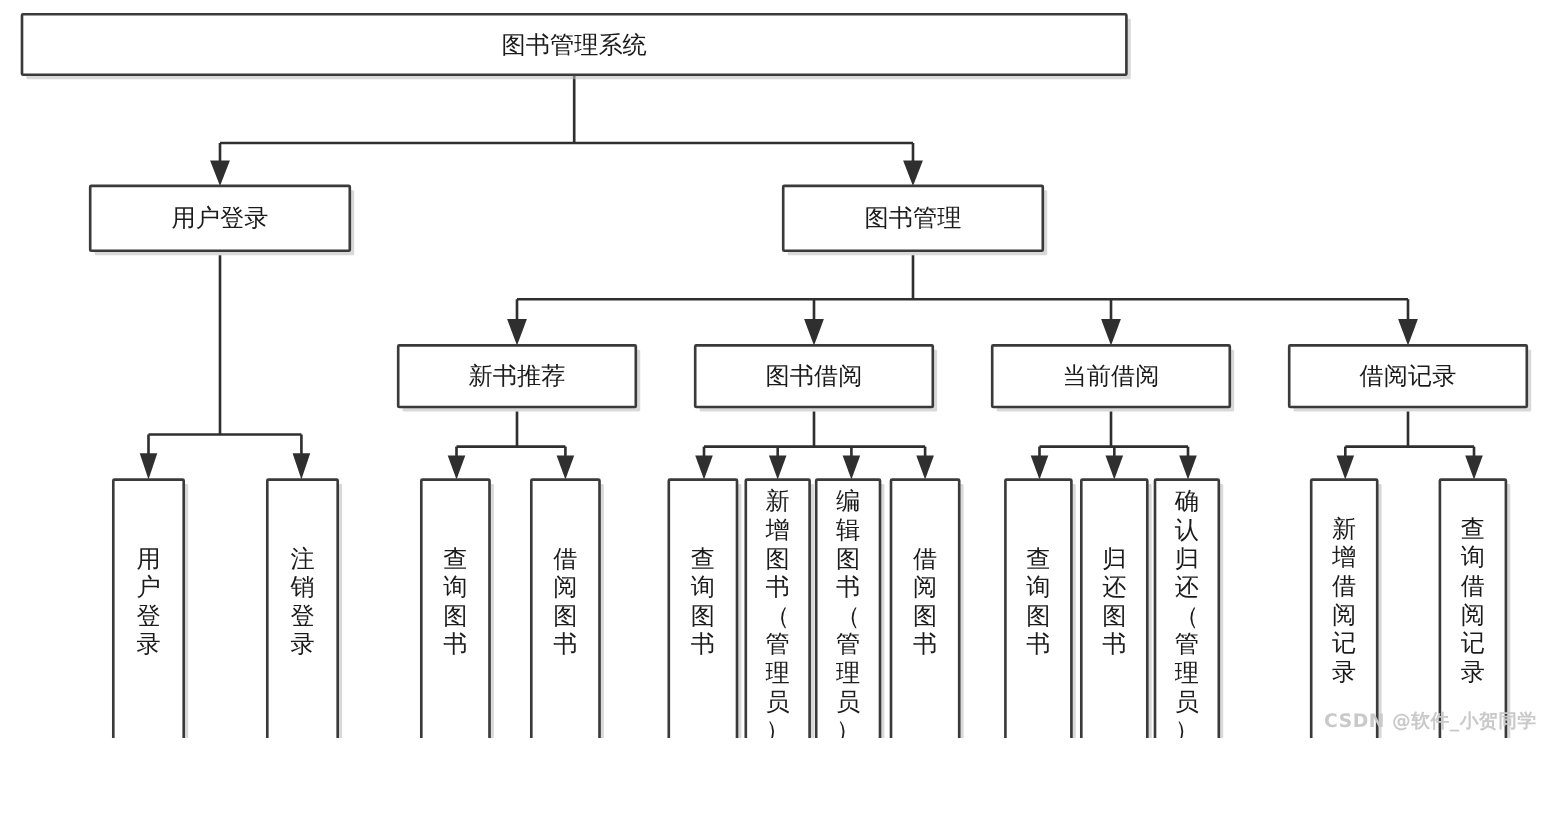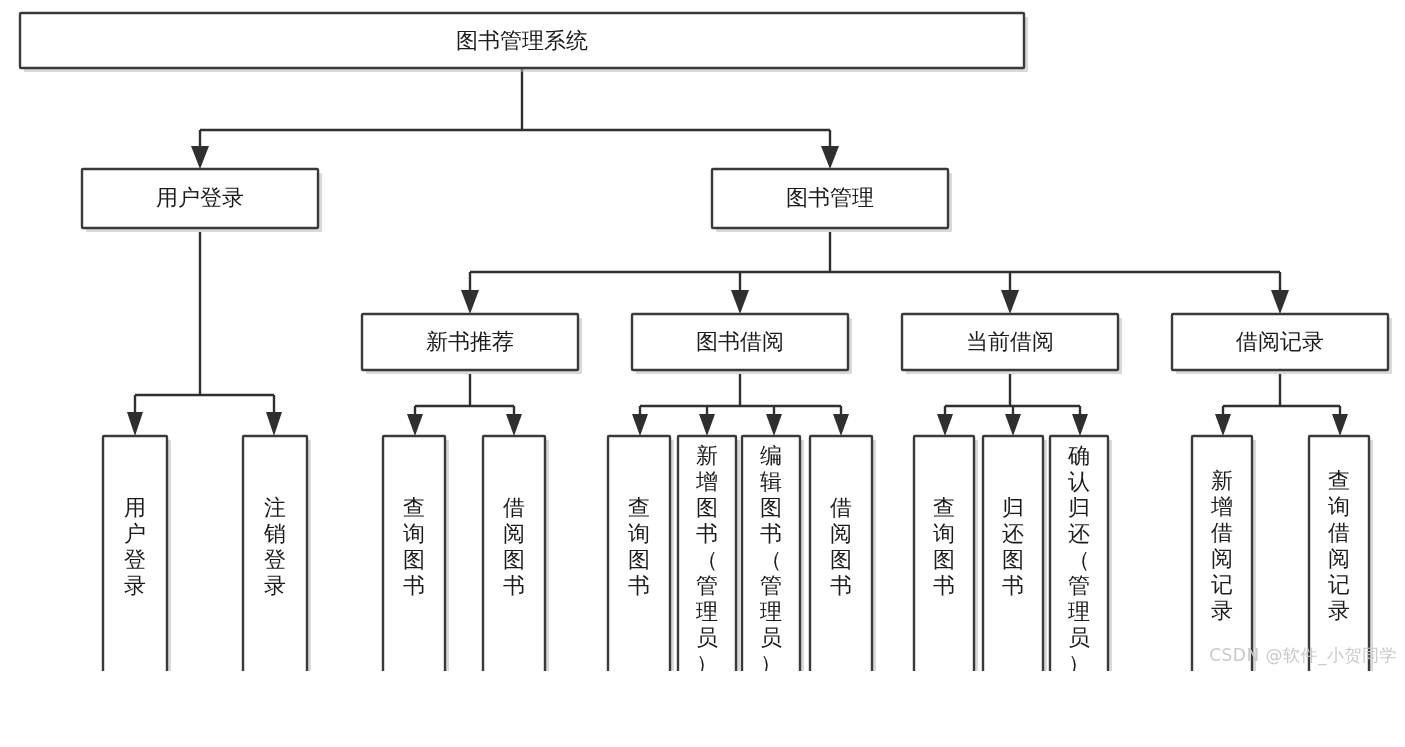--- a/index.html
+++ b/index.html
@@ -60,20 +60,21 @@
   .watermark {
     position: absolute;
     right: 8px;
     bottom: 4px;
     color: #c9c9c9;
     font-size: 17px;
     font-family: "DejaVu Sans", "Liberation Sans", sans-serif;
     letter-spacing: 0.5px;
     white-space: nowrap;
     user-select: none;
+    font-weight: bold;
   }
 </style>
 </head>
 <body>
 
 <div id="diagram-root">
 
   <svg id="flow-svg" viewBox="0 0 1405 747">
 
     <g>

